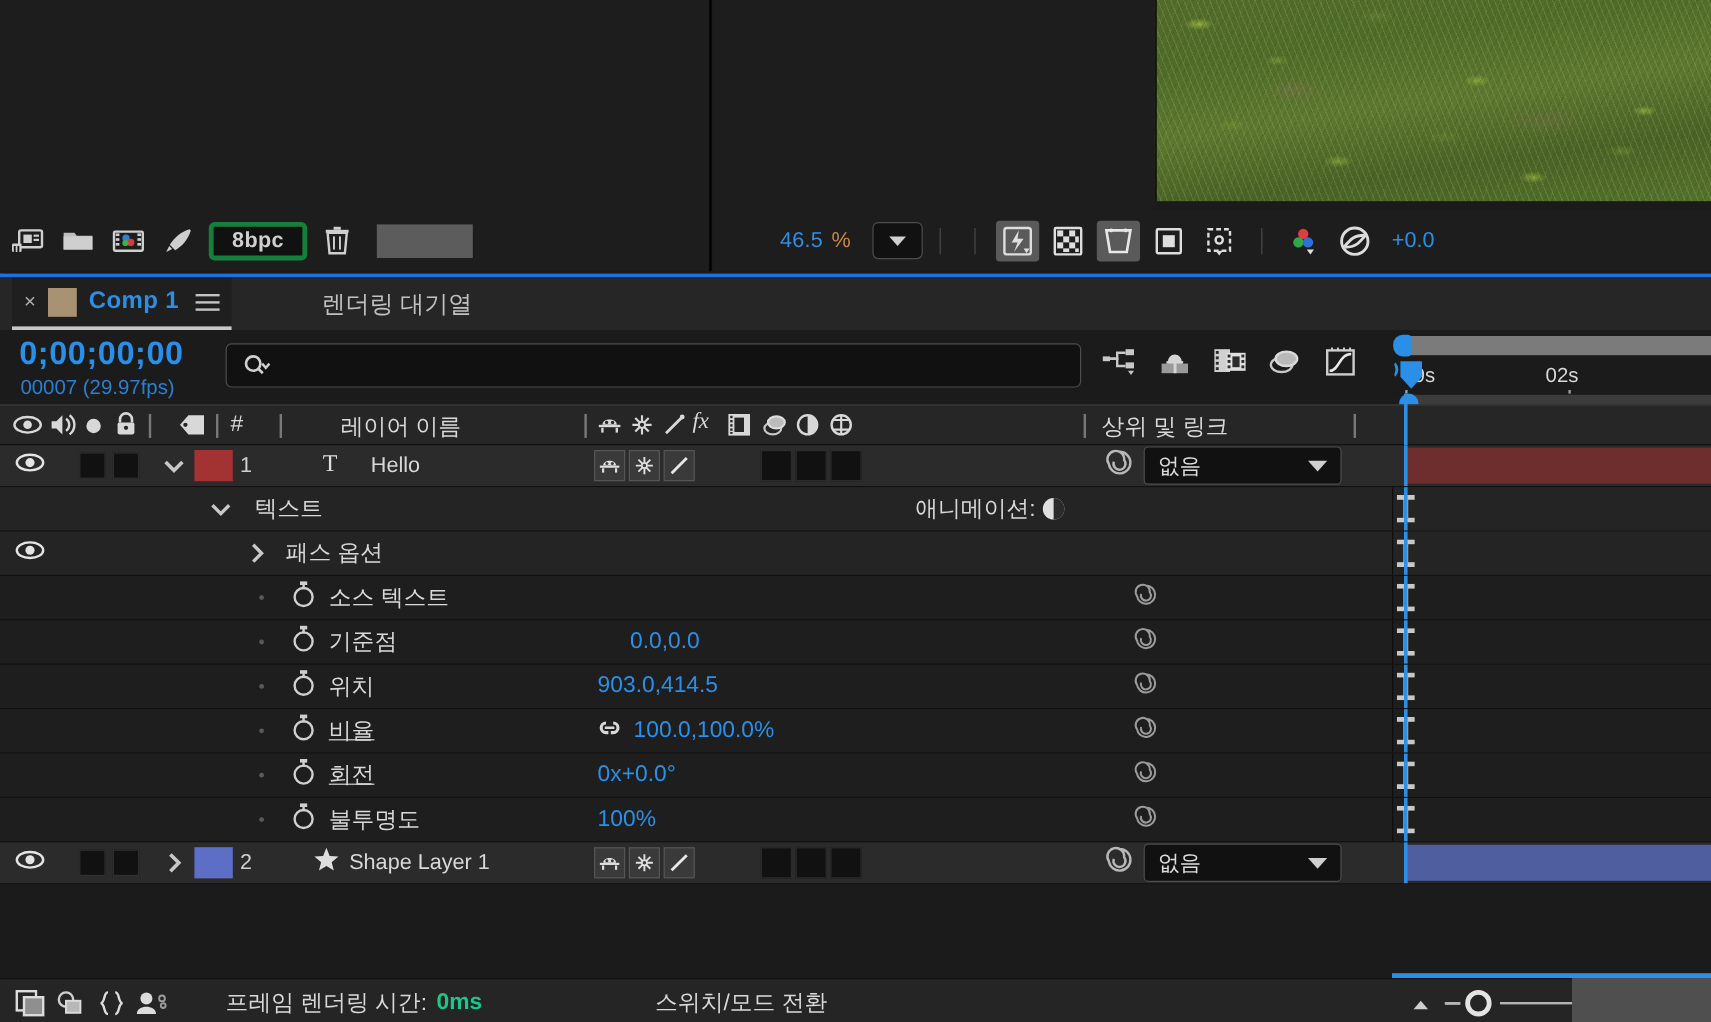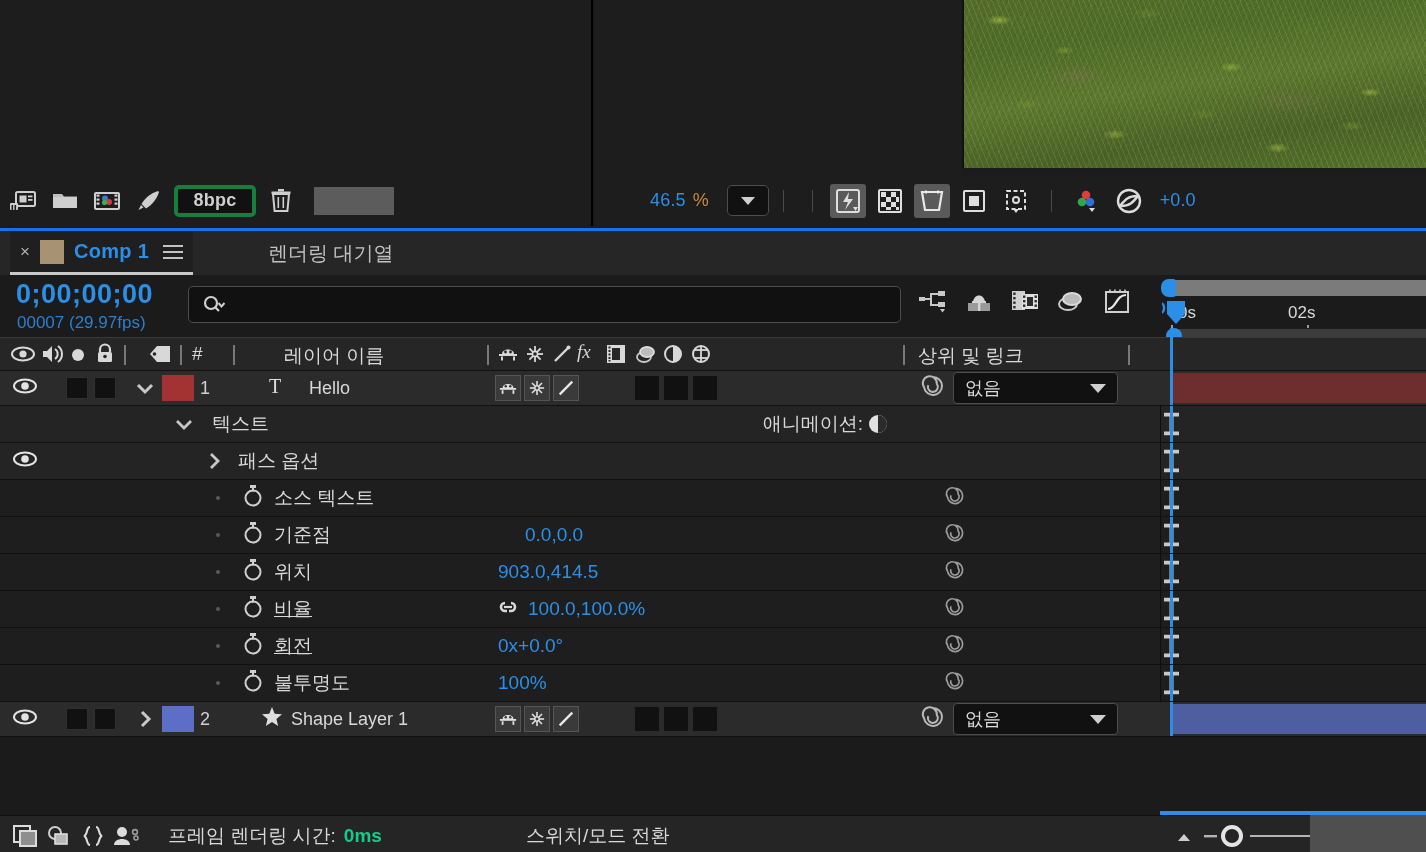--- a/index.html
+++ b/index.html
@@ -956,21 +956,21 @@
         </svg>
       </span>
       <span class="bot-ico">
         <svg width="30" height="24" viewBox="0 0 30 24">
           <circle cx="10" cy="8" r="5" fill="#dcdcdc"></circle>
           <path d="M2 21 C2 13 18 13 18 21 Z" fill="#dcdcdc"></path>
           <circle cx="23" cy="8" r="2.4" fill="none" stroke="#9c9c9c" stroke-width="1.6"></circle>
           <circle cx="24" cy="14" r="2" fill="none" stroke="#9c9c9c" stroke-width="1.6"></circle>
         </svg>
       </span>
-      <span class="bot-txt" style="margin-left:24px;">프레임 렌더링 시간:</span>
+      <span class="bot-txt" style="margin-left:44px;">프레임 렌더링 시간:</span>
       <span class="bot-green" style="margin-left:8px;">0ms</span>
       <span class="bot-txt" style="margin-left:144px;">스위치/모드 전환</span>
 
       <span class="zoomslider">
         <svg width="28" height="18" viewBox="0 0 28 18">
           <path d="M4 14 L10 7 L16 14 Z" fill="#cfcfcf"></path>
         </svg>
         <svg width="18" height="10" viewBox="0 0 18 10">
             <rect x="2" y="4" width="13" height="2.4" fill="#b4b4b4"></rect>
           </svg>

